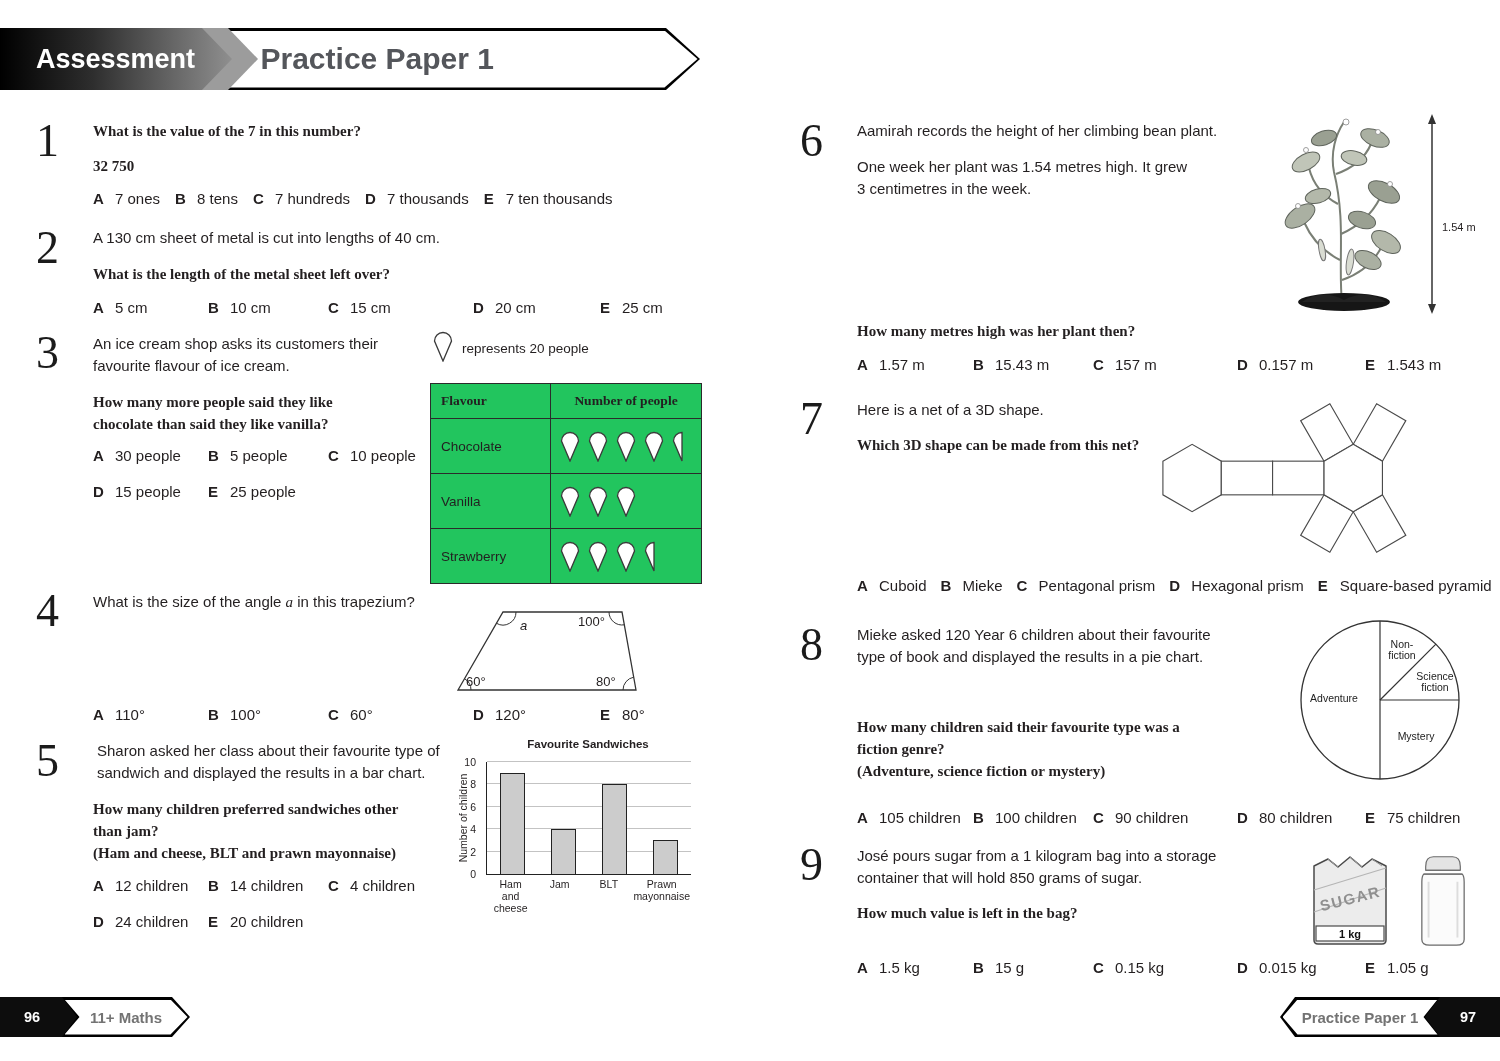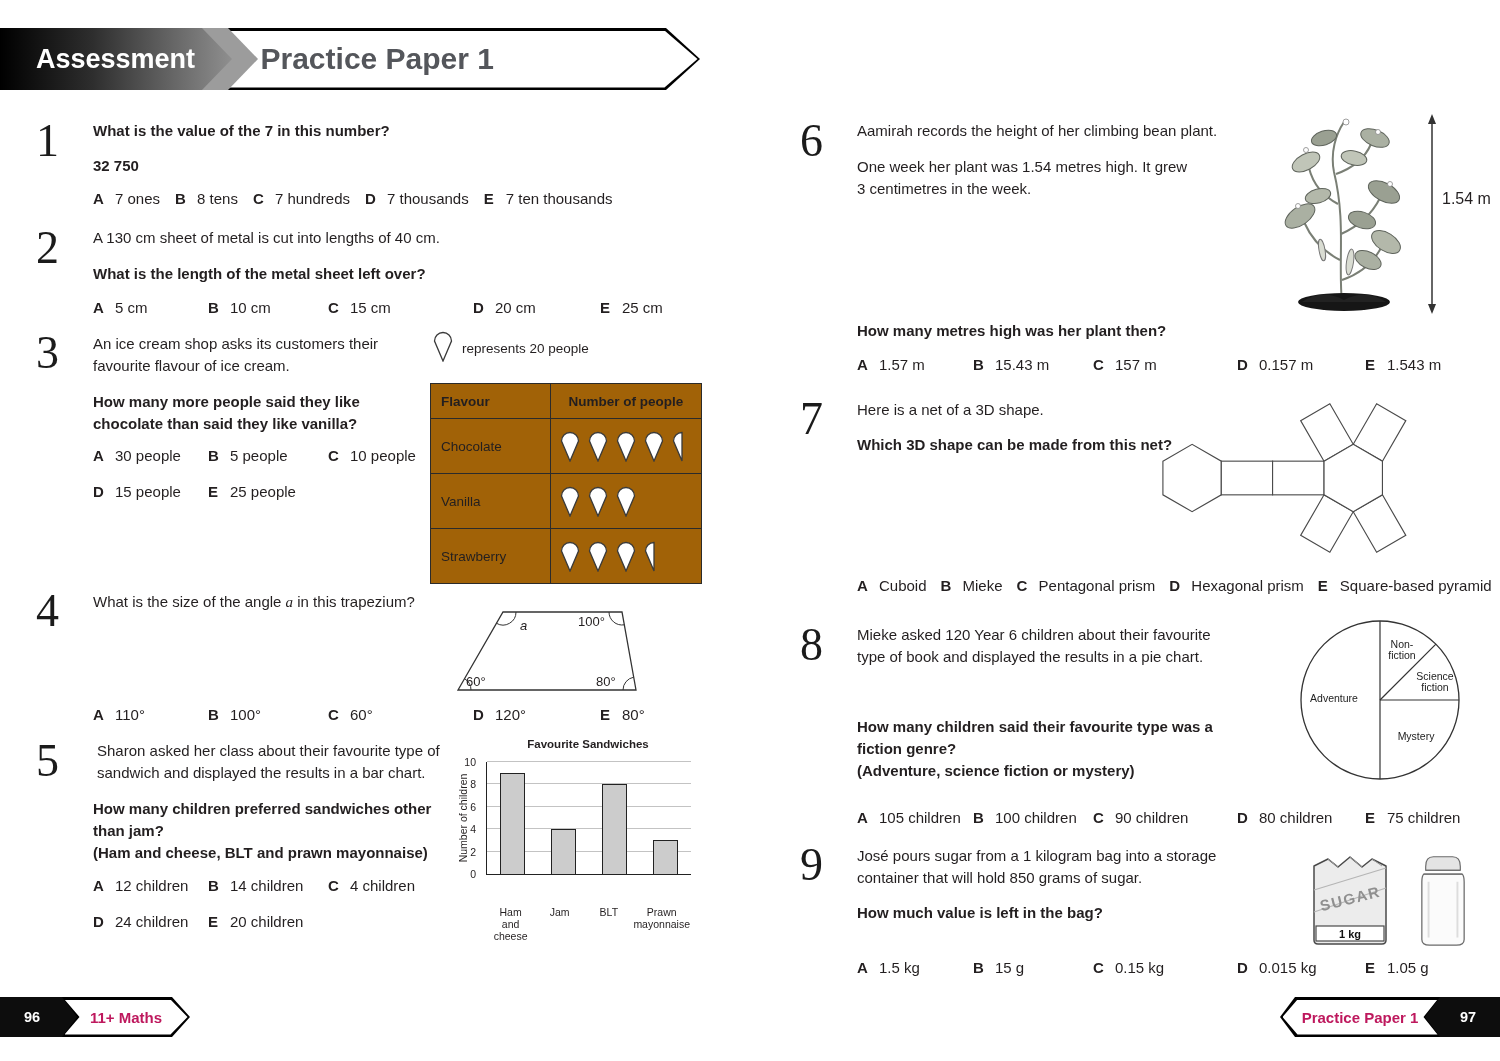--- a/index.html
+++ b/index.html
@@ -1,20 +1,20 @@
 <!DOCTYPE html>
 <html><head>
 <meta charset="utf-8">
 <style>
   html,body{margin:0;padding:0;background:#fff;}
   .page{position:relative;width:1500px;height:1061px;background:#fff;overflow:hidden;
         font-family:"Liberation Sans","DejaVu Sans",sans-serif;color:#231f20;}
   .abs{position:absolute;}
   .txt{position:absolute;font-size:15px;line-height:22px;color:#231f20;white-space:nowrap;}
-  .bold{font-weight:700;}
+  .bold{font-weight:700;font-family:Liberation Serif, serif;}
   .q-num{position:absolute;font-family:"Liberation Serif","DejaVu Serif",serif;font-size:46px;line-height:1;color:#1b1b1b;}
   .var{font-style:italic;font-family:"Liberation Serif","DejaVu Serif",serif;}
 
   
   .header{position:absolute;left:0;top:28px;width:710px;height:62px;}
   .hdr-dark{position:absolute;left:0;top:0;width:232px;height:62px;z-index:3;display:flex;align-items:center;
     background:linear-gradient(90deg,#000 0%,#2e2e2e 40%,#8f8f8f 100%);
     clip-path:polygon(0 0,calc(100% - 30px) 0,100% 50%,calc(100% - 30px) 100%,0 100%);}
   .hdr-section{color:#fff;font-weight:700;font-size:27px;padding-left:36px;}
   .hdr-gray{position:absolute;left:0;top:0;width:258px;height:62px;background:#9c9c9c;z-index:2;
@@ -31,52 +31,52 @@
   .opt .ol{font-weight:700;margin-right:10px;min-width:12px;}
   .flow{gap:15px;}
   .flow7{gap:14px;}
   .tab5 .opt:nth-child(1){width:115px}.tab5 .opt:nth-child(2){width:120px}
   .tab5 .opt:nth-child(3){width:145px}.tab5 .opt:nth-child(4){width:127px}
   .tab3 .opt:nth-child(1){width:115px}.tab3 .opt:nth-child(2){width:120px}
   .tabR .opt:nth-child(1){width:116px}.tabR .opt:nth-child(2){width:120px}
   .tabR .opt:nth-child(3){width:144px}.tabR .opt:nth-child(4){width:128px}
 
   
-  .picto{position:absolute;width:270px;border:1.4px solid #2b2b2b;background:#a16207;font-size:13.5px;}
+  .picto{position:absolute;width:270px;border:1.4px solid #2b2b2b;background:#22c55e;font-size:13.5px;}
   .picto .prow{display:flex;}
   .phead{height:34px;}
   #picto-rows .prow{height:54px;border-top:1.2px solid #2b2b2b;}
   .pcell{box-sizing:border-box;display:flex;align-items:center;}
   .plabel{width:120px;border-right:1.2px solid #2b2b2b;padding-left:10px;}
   .pcol2{flex:1;justify-content:center;}
   .pcones{flex:1;padding-left:8px;gap:6px;}
   .cone{width:22px;height:32px;flex:none;}
 
   
   .barchart{position:absolute;font-size:10.5px;color:#231f20;}
   .bc-title{position:absolute;left:34px;top:2px;width:204px;text-align:center;font-weight:700;font-size:11.5px;}
   .bc-ylab{position:absolute;left:-49px;top:76px;width:120px;text-align:center;transform:rotate(-90deg);font-size:10.5px;}
   #bar-yticks{position:absolute;left:4px;top:26px;width:26px;height:112px;}
   #bar-yticks .ytick{position:absolute;right:6px;font-size:10.5px;line-height:12px;}
   #bar-plot{position:absolute;left:34px;top:26px;width:204px;height:112px;border-left:1.4px solid #222;border-bottom:1.4px solid #222;}
   .gridline{position:absolute;left:0;width:100%;height:1px;background:#c3c3c3;}
   #bars{position:absolute;inset:0;display:flex;justify-content:space-around;align-items:flex-end;}
   .bar{width:25px;background:#ccc;border:1.2px solid #222;border-bottom:none;box-sizing:border-box;position:relative;z-index:1;}
-  #bar-cats{position:absolute;left:34px;top:142px;width:204px;display:flex;justify-content:space-around;margin-top:28px;}
+  #bar-cats{position:absolute;left:34px;top:142px;width:204px;display:flex;justify-content:space-around;}
   .bcat{width:58px;text-align:center;font-size:10.5px;line-height:12px;}
 
   .ang{font-size:13px;fill:#231f20;font-family:"Liberation Sans",sans-serif;}
   .pie-label{font-size:10.5px;fill:#222;font-family:"Liberation Sans",sans-serif;}
 
   
   .ftr-blk{position:absolute;top:997px;height:40px;background:#0d0d0d;z-index:1;}
   .ftr-pg{position:absolute;top:997px;height:40px;line-height:40px;color:#fff;font-weight:700;font-size:14.5px;z-index:4;text-align:center;}
   .ftr-banner{position:absolute;top:997px;height:40px;background:#000;z-index:2;}
   .ftr-banner-inner{position:absolute;inset:2.5px;background:#fff;display:flex;align-items:center;justify-content:center;
-    font-weight:700;font-size:15px;color:#be185d;white-space:nowrap;}
+    font-weight:700;font-size:15px;color:#737373;white-space:nowrap;}
   #ftr-banner-l{left:62px;width:128px;clip-path:polygon(0 0,calc(100% - 18px) 0,100% 50%,calc(100% - 18px) 100%,0 100%,15px 50%);}
   #ftr-banner-l .ftr-banner-inner{clip-path:polygon(0 0,calc(100% - 17px) 0,100% 50%,calc(100% - 17px) 100%,0 100%,15px 50%);}
   #ftr-banner-r{left:1280px;width:160px;clip-path:polygon(15px 0,100% 0,calc(100% - 15px) 50%,100% 100%,15px 100%,0 50%);}
   #ftr-banner-r .ftr-banner-inner{clip-path:polygon(15px 0,100% 0,calc(100% - 14px) 50%,100% 100%,15px 100%,0 50%);}
 </style>
 </head>
 <body>
 
 <div class="page">
 
@@ -395,21 +395,21 @@
         <circle cx="128" cy="74" r="2.5"></circle>
     </g>
     <ellipse cx="82" cy="192" rx="46" ry="9" fill="#161616"></ellipse>
     <path d="M40,192 Q60,178 82,190 Q104,178 124,192" fill="#222"></path>
   </svg>
   <svg class="abs" style="left:1424px;top:114px;width:16px;height:200px" viewBox="0 0 16 200">
     <line x1="8" y1="8" x2="8" y2="192" stroke="#333" stroke-width="1.5"></line>
     <polygon points="8,0 4,10 12,10" fill="#333"></polygon>
     <polygon points="8,200 4,190 12,190" fill="#333"></polygon>
   </svg>
-  <div class="txt" style="left:1442px;top:188px;font-size:16px">1.54 m</div>
+  <div class="txt" style="left:1442px;top:216px;font-size:11px">1.54 m</div>
 
   <div class="txt bold" style="left:857px;top:320px">How many metres high was her plant then?</div>
   <div class="optrow tabR" style="left:857px;top:356px">
       <span class="opt">
         <b class="ol">A</b>
         <span class="ot">1.57 m</span>
       </span>
       <span class="opt">
         <b class="ol">B</b>
         <span class="ot">15.43 m</span>

